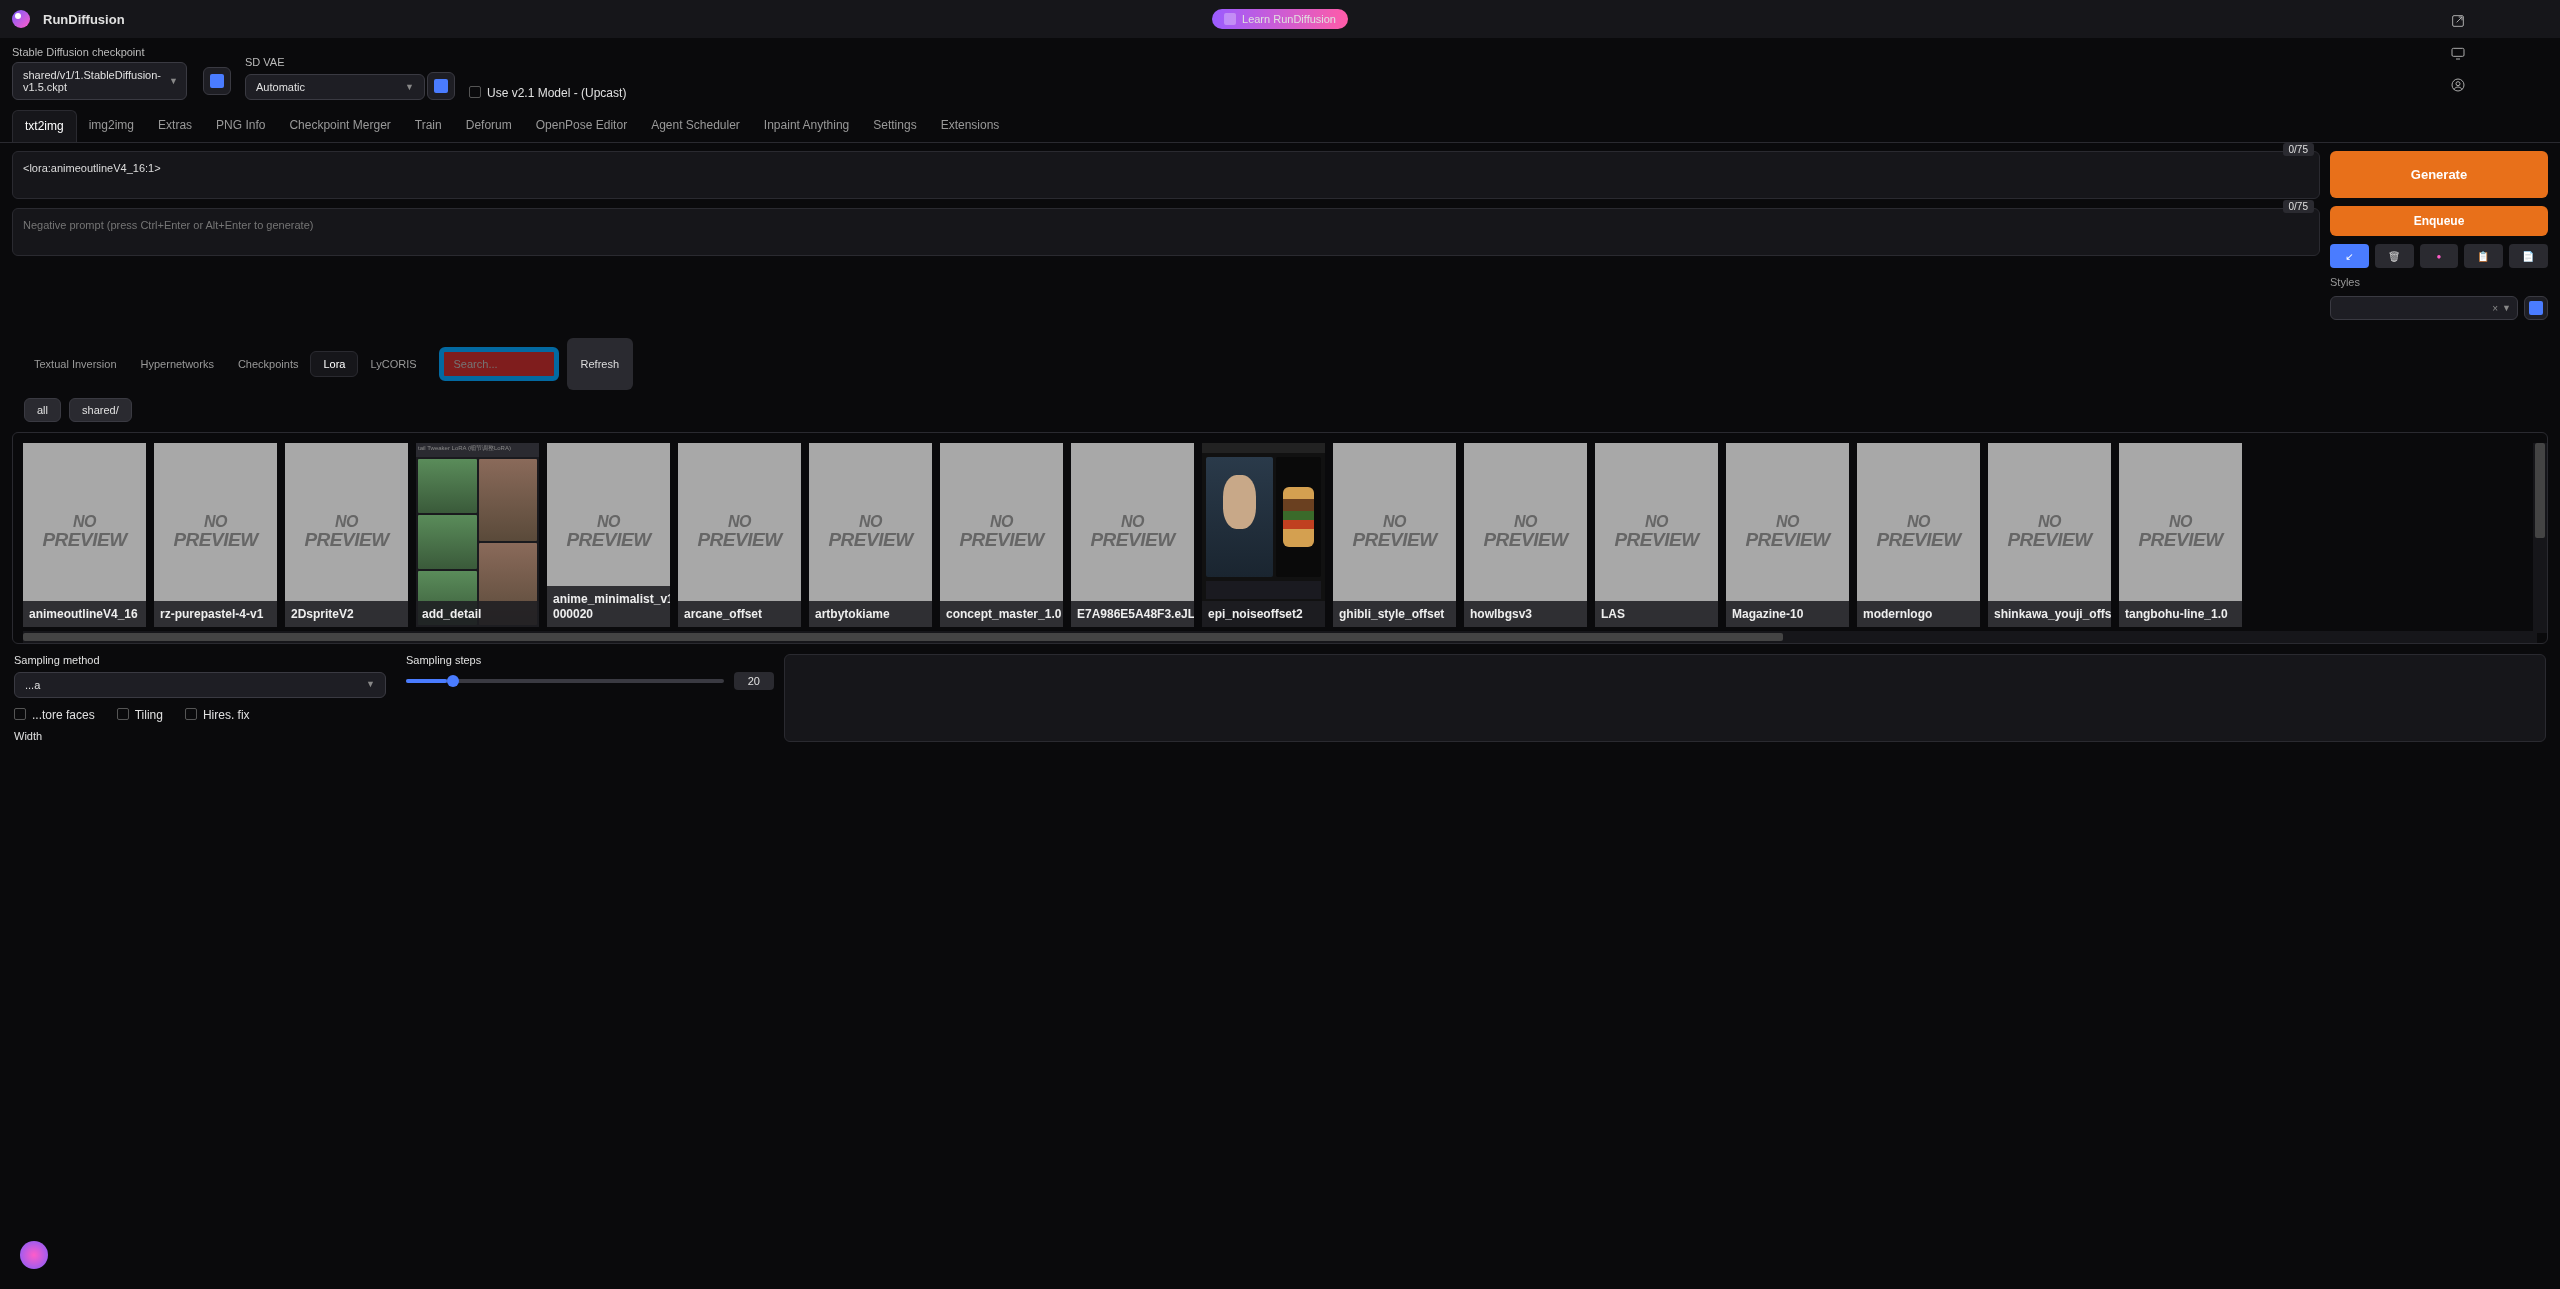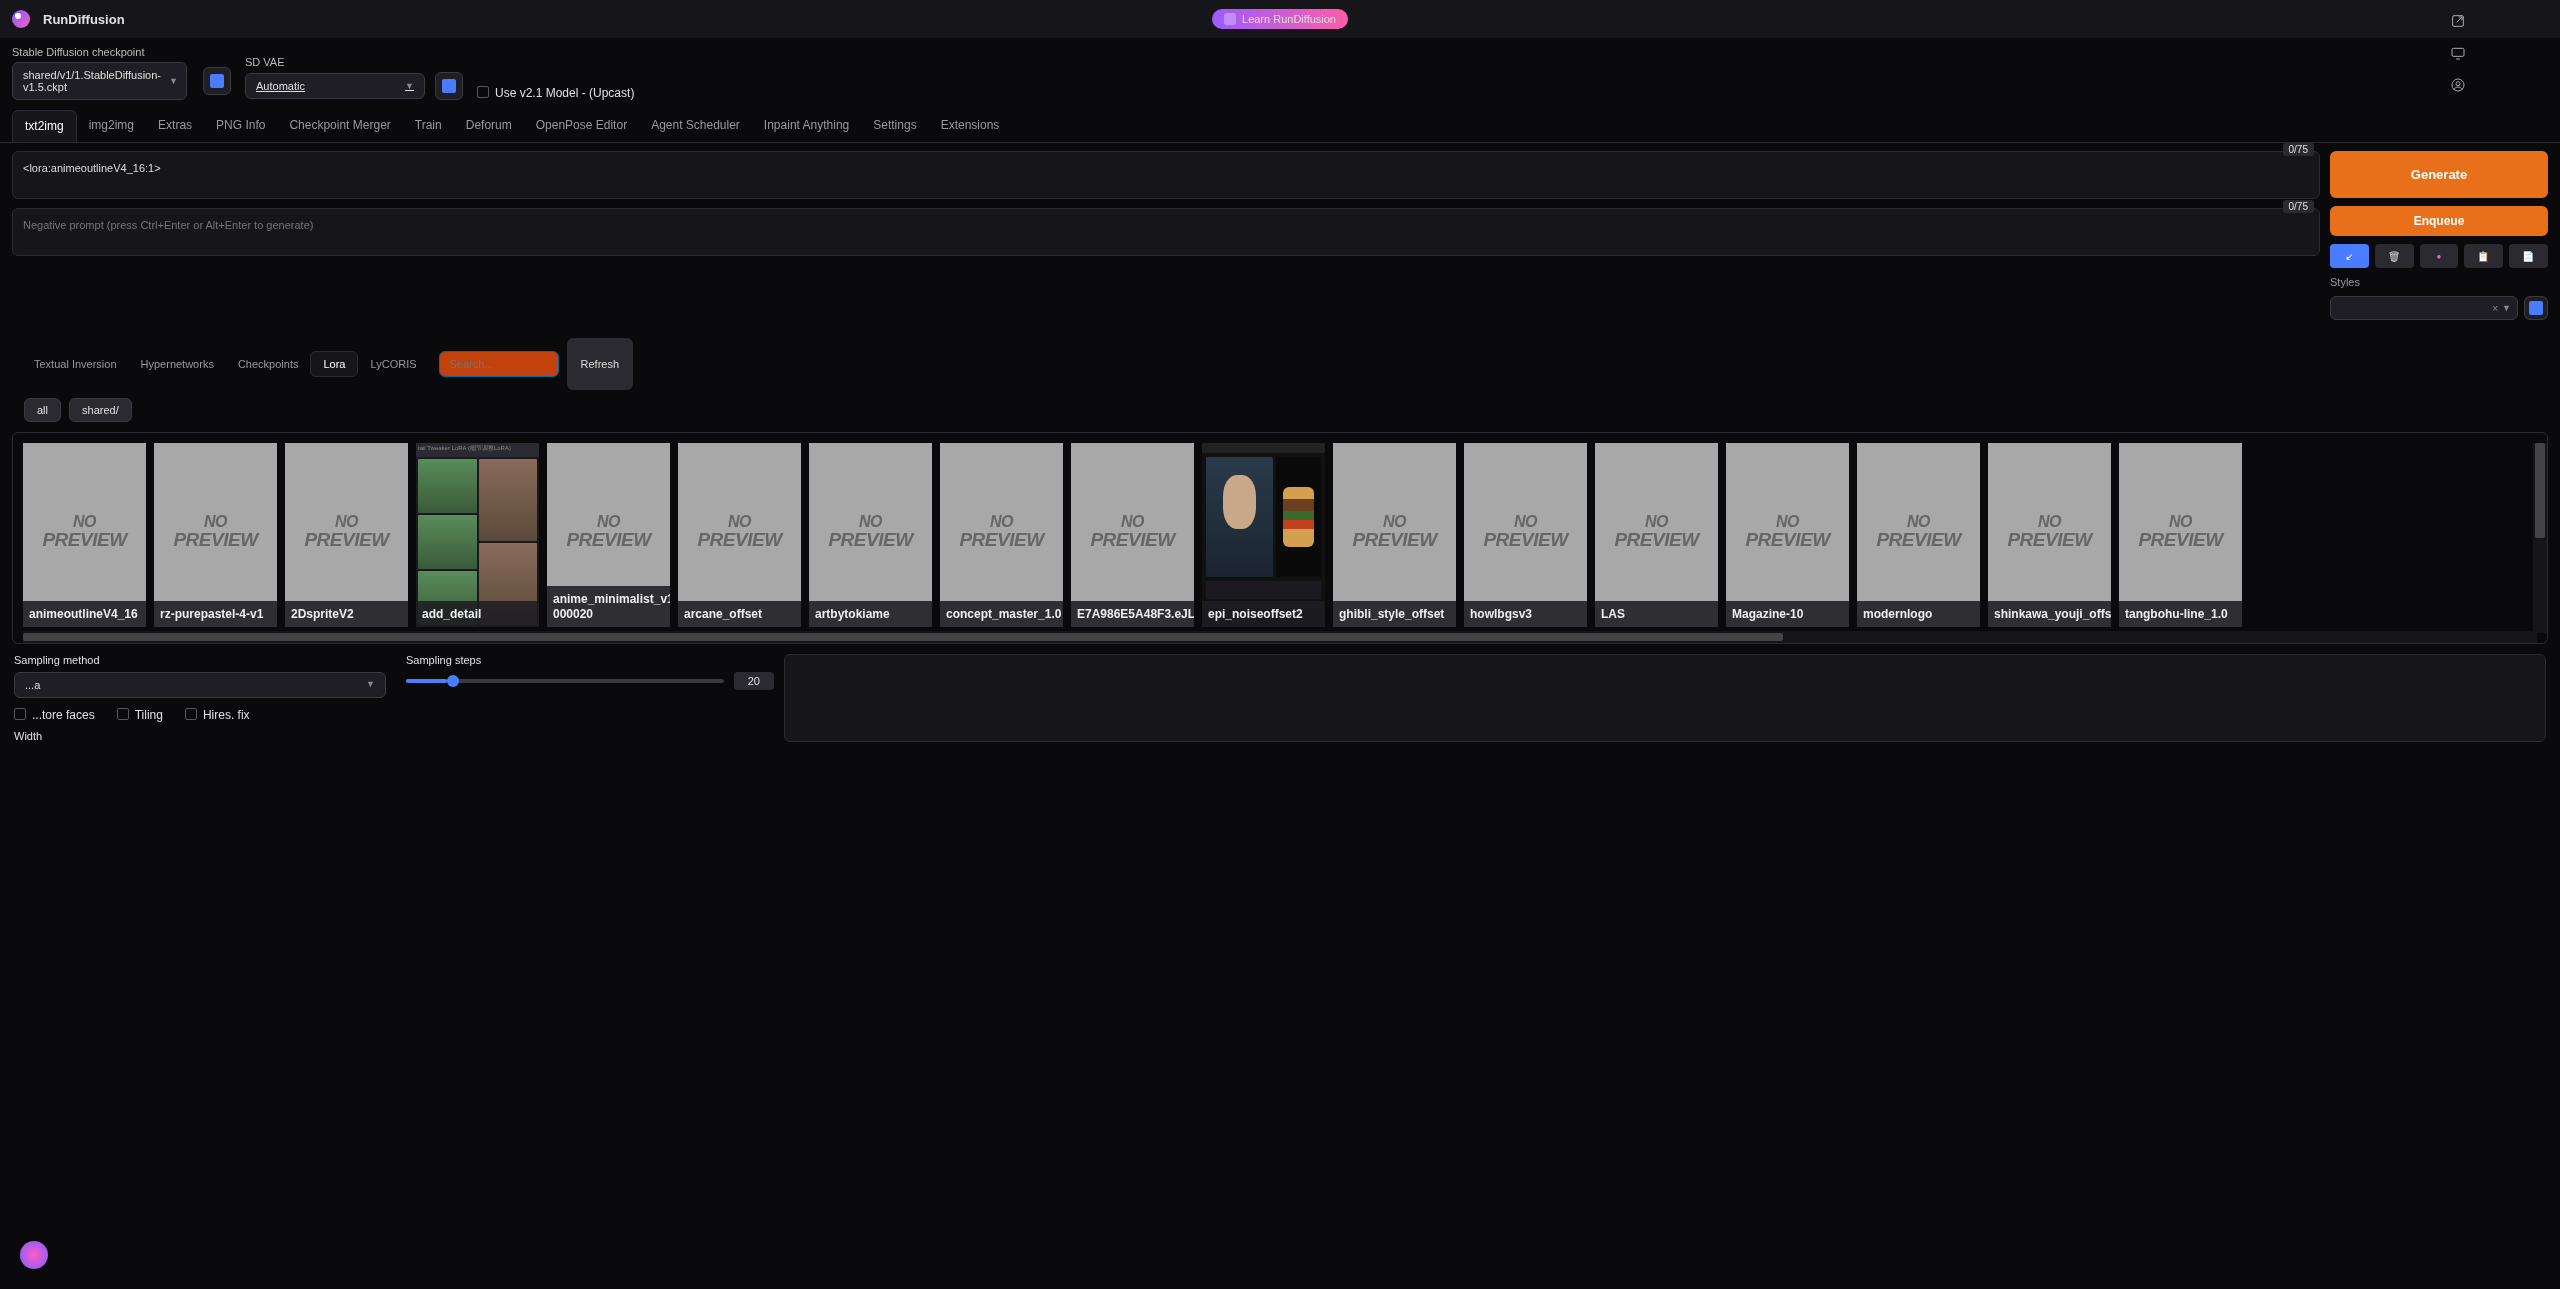--- a/index.html
+++ b/index.html
@@ -53,21 +53,21 @@
 .mini-row { display:flex; gap:6px; }
 .mini-sq { flex:1; height:24px; background:#2a2a30; border-radius:4px; cursor:pointer; display:flex; align-items:center; justify-content:center; }
 .mini-sq.a { background:#4a7cff; }
 .styles-label { font-size:11px; color:#999; }
 .styles-row { display:flex; gap:6px; align-items:center; }
 .styles-dd { flex:1; background:#1e1e24; border:1px solid #3a3a42; border-radius:6px; height:24px; display:flex; align-items:center; justify-content:flex-end; padding:0 6px; gap:4px; }
 
 .net-tabs { display:flex; align-items:center; gap:0; padding:10px 22px 8px; }
 .net-tab { padding:6px 12px; font-size:11px; color:#999; cursor:pointer; }
 .net-tab.active { background:#16161a; border:1px solid #2a2a30; border-radius:6px; color:#fff; }
-.search-input { background:#c2410c; border:1px solid #0369a1; border-radius:6px; padding:6px 10px; font-size:11px; color:#ddd; width:120px; margin-left:10px; }
+.search-input { background:#7f1d1d; border:5px solid #0369a1; border-radius:6px; padding:6px 10px; font-size:11px; color:#ddd; width:120px; margin-left:10px; }
 .refresh-btn { background:#2a2a30; border:none; border-radius:6px; padding:20px 14px; font-size:11px; color:#ddd; cursor:pointer; margin-left:8px; }
 
 .filter-row { display:flex; gap:8px; padding:0 24px 10px; }
 .filter-btn { background:#2a2a30; border:1px solid #3a3a42; border-radius:6px; padding:5px 12px; font-size:11px; cursor:pointer; }
 
 .grid-wrap { margin:0 12px; border:1px solid #2a2a30; border-radius:6px; padding:10px 10px 0; position:relative; }
 .grid { display:flex; flex-wrap:wrap; gap:8px; max-height:398px; overflow:hidden; }
 .card { width:123px; height:184px; background:#a8a8a8; position:relative; cursor:pointer; overflow:hidden; }
 .card.preview { background:#1a1a1e; }
 .card-label { position:absolute; bottom:0; left:0; right:0; background:rgba(30,30,34,0.88); padding:6px 6px; font-size:12px; font-weight:600; color:#eee; line-height:1.2; }
@@ -179,21 +179,21 @@
         <span>shared/v1/1.StableDiffusion-v1.5.ckpt</span>
         <span class="chev">▼</span>
       </div>
       <div class="mini-btn">
           <div class="mini-ref"></div>
         </div>
     </div>
   </div>
   <div class="field-group">
     <span class="field-label">SD VAE</span>
-    <div style="display:flex; gap:10px; align-items:center;text-decoration:underline;">
+    <div style="display:flex; gap:2px; align-items:flex-end;">
       <div class="dropdown w2">
         <span>Automatic</span>
         <span class="chev">▼</span>
       </div>
       <div class="mini-btn">
           <div class="mini-ref"></div>
         </div>
     </div>
   </div>
   <div class="checkbox-row">

